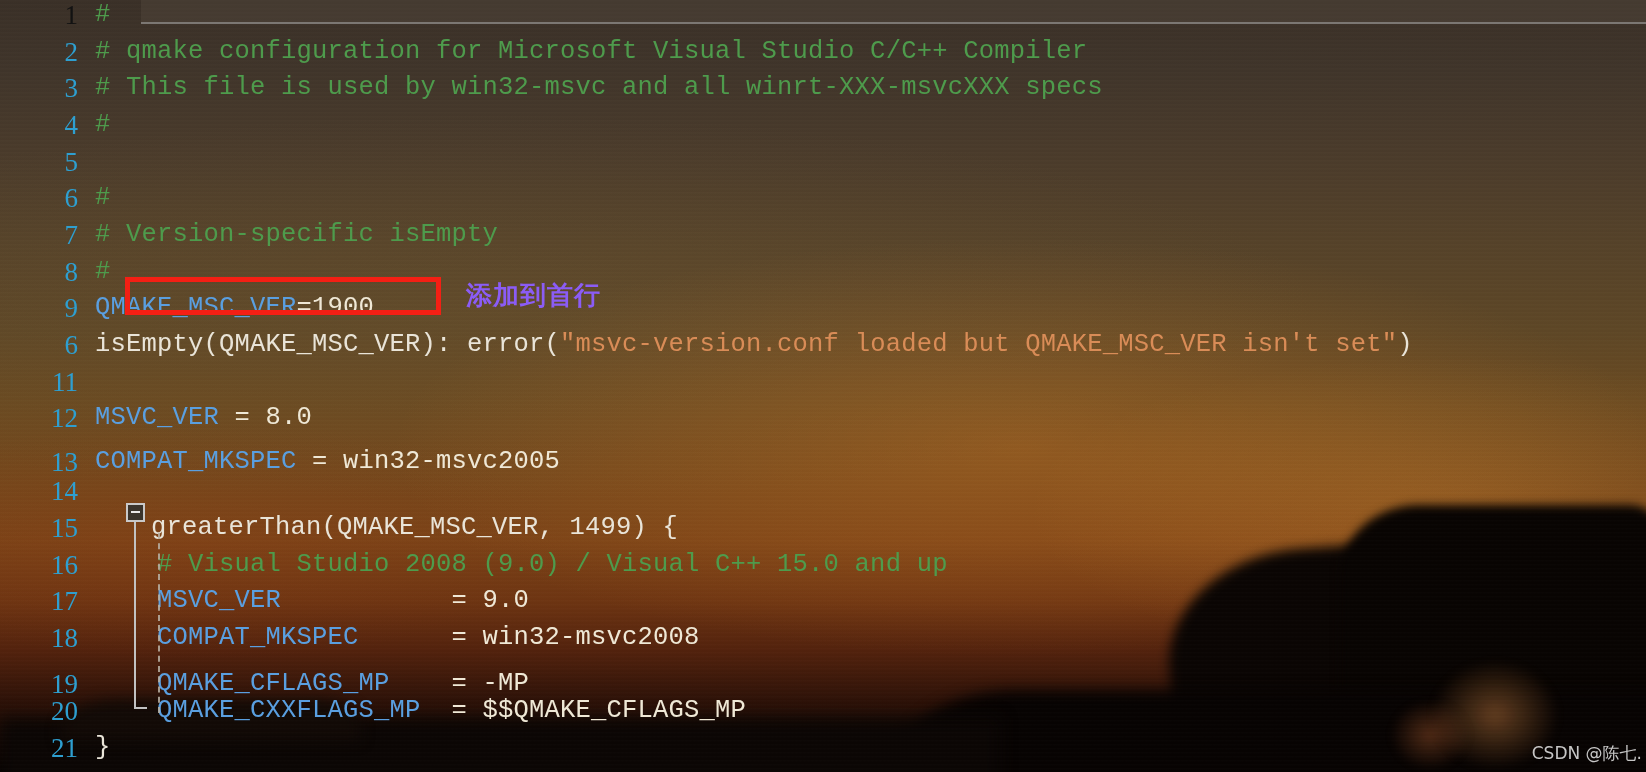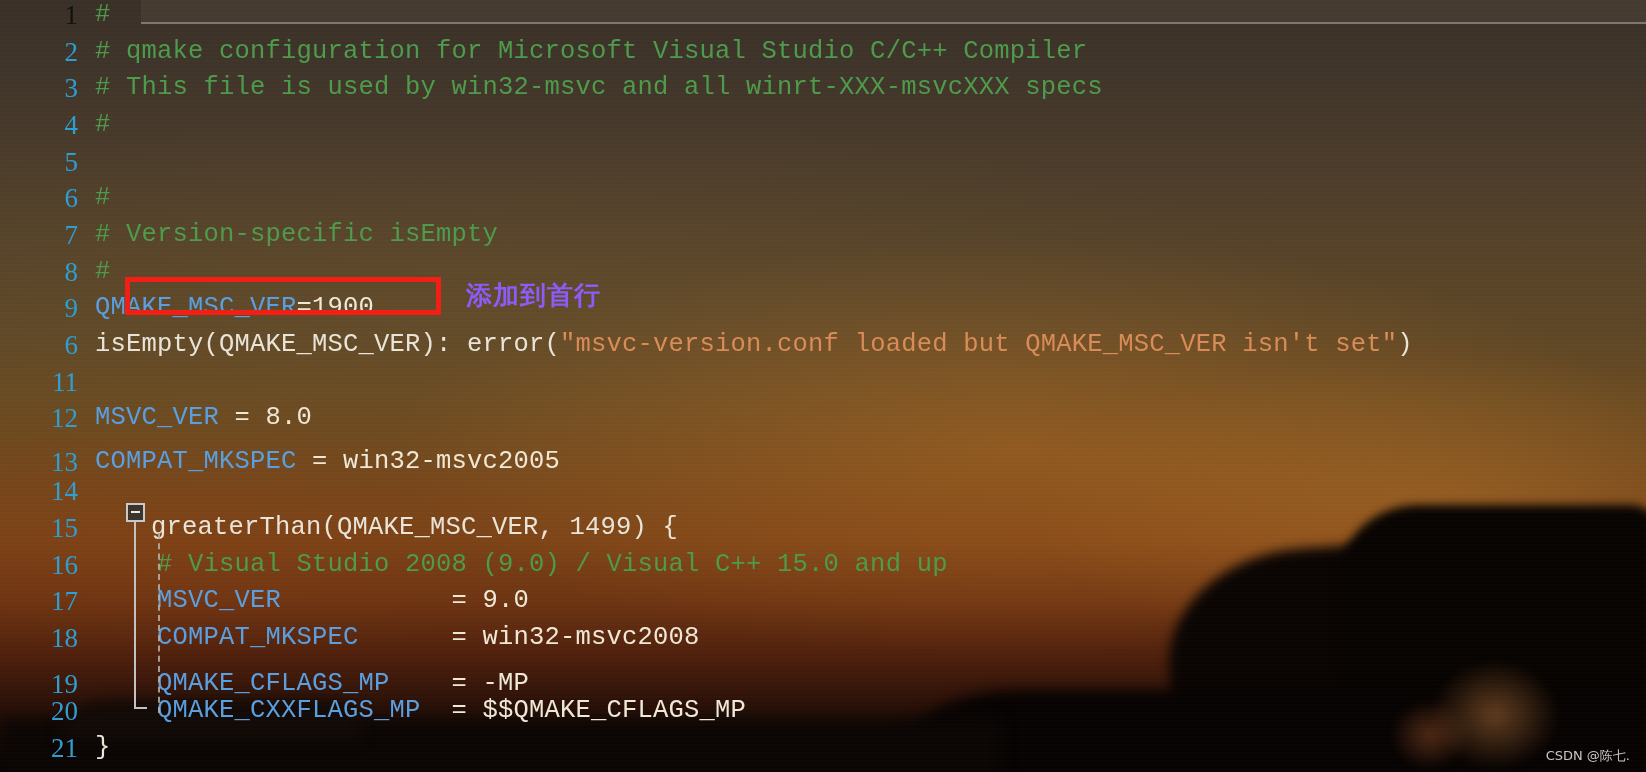--- a/index.html
+++ b/index.html
@@ -222,24 +222,24 @@
     left: 158px; top: 533px;
     width: 0; height: 180px;
     border-left: 2px dashed #b9b2a6;
     opacity: 0.85;
     z-index: 6;
   }
 
   
   .watermark {
     position: absolute;
-    right: 16px; bottom: 7px;
+    right: 4px; bottom: 7px;
     color: #d7d7d7;
     font-family: "DejaVu Sans", sans-serif;
-    font-size: 13px;
+    font-size: 17px;
     opacity: 0.92;
     z-index: 10;
   }
 </style>
 </head>
 <body>
 
 <div id="editor">
 
   <div class="bg-base"></div>

